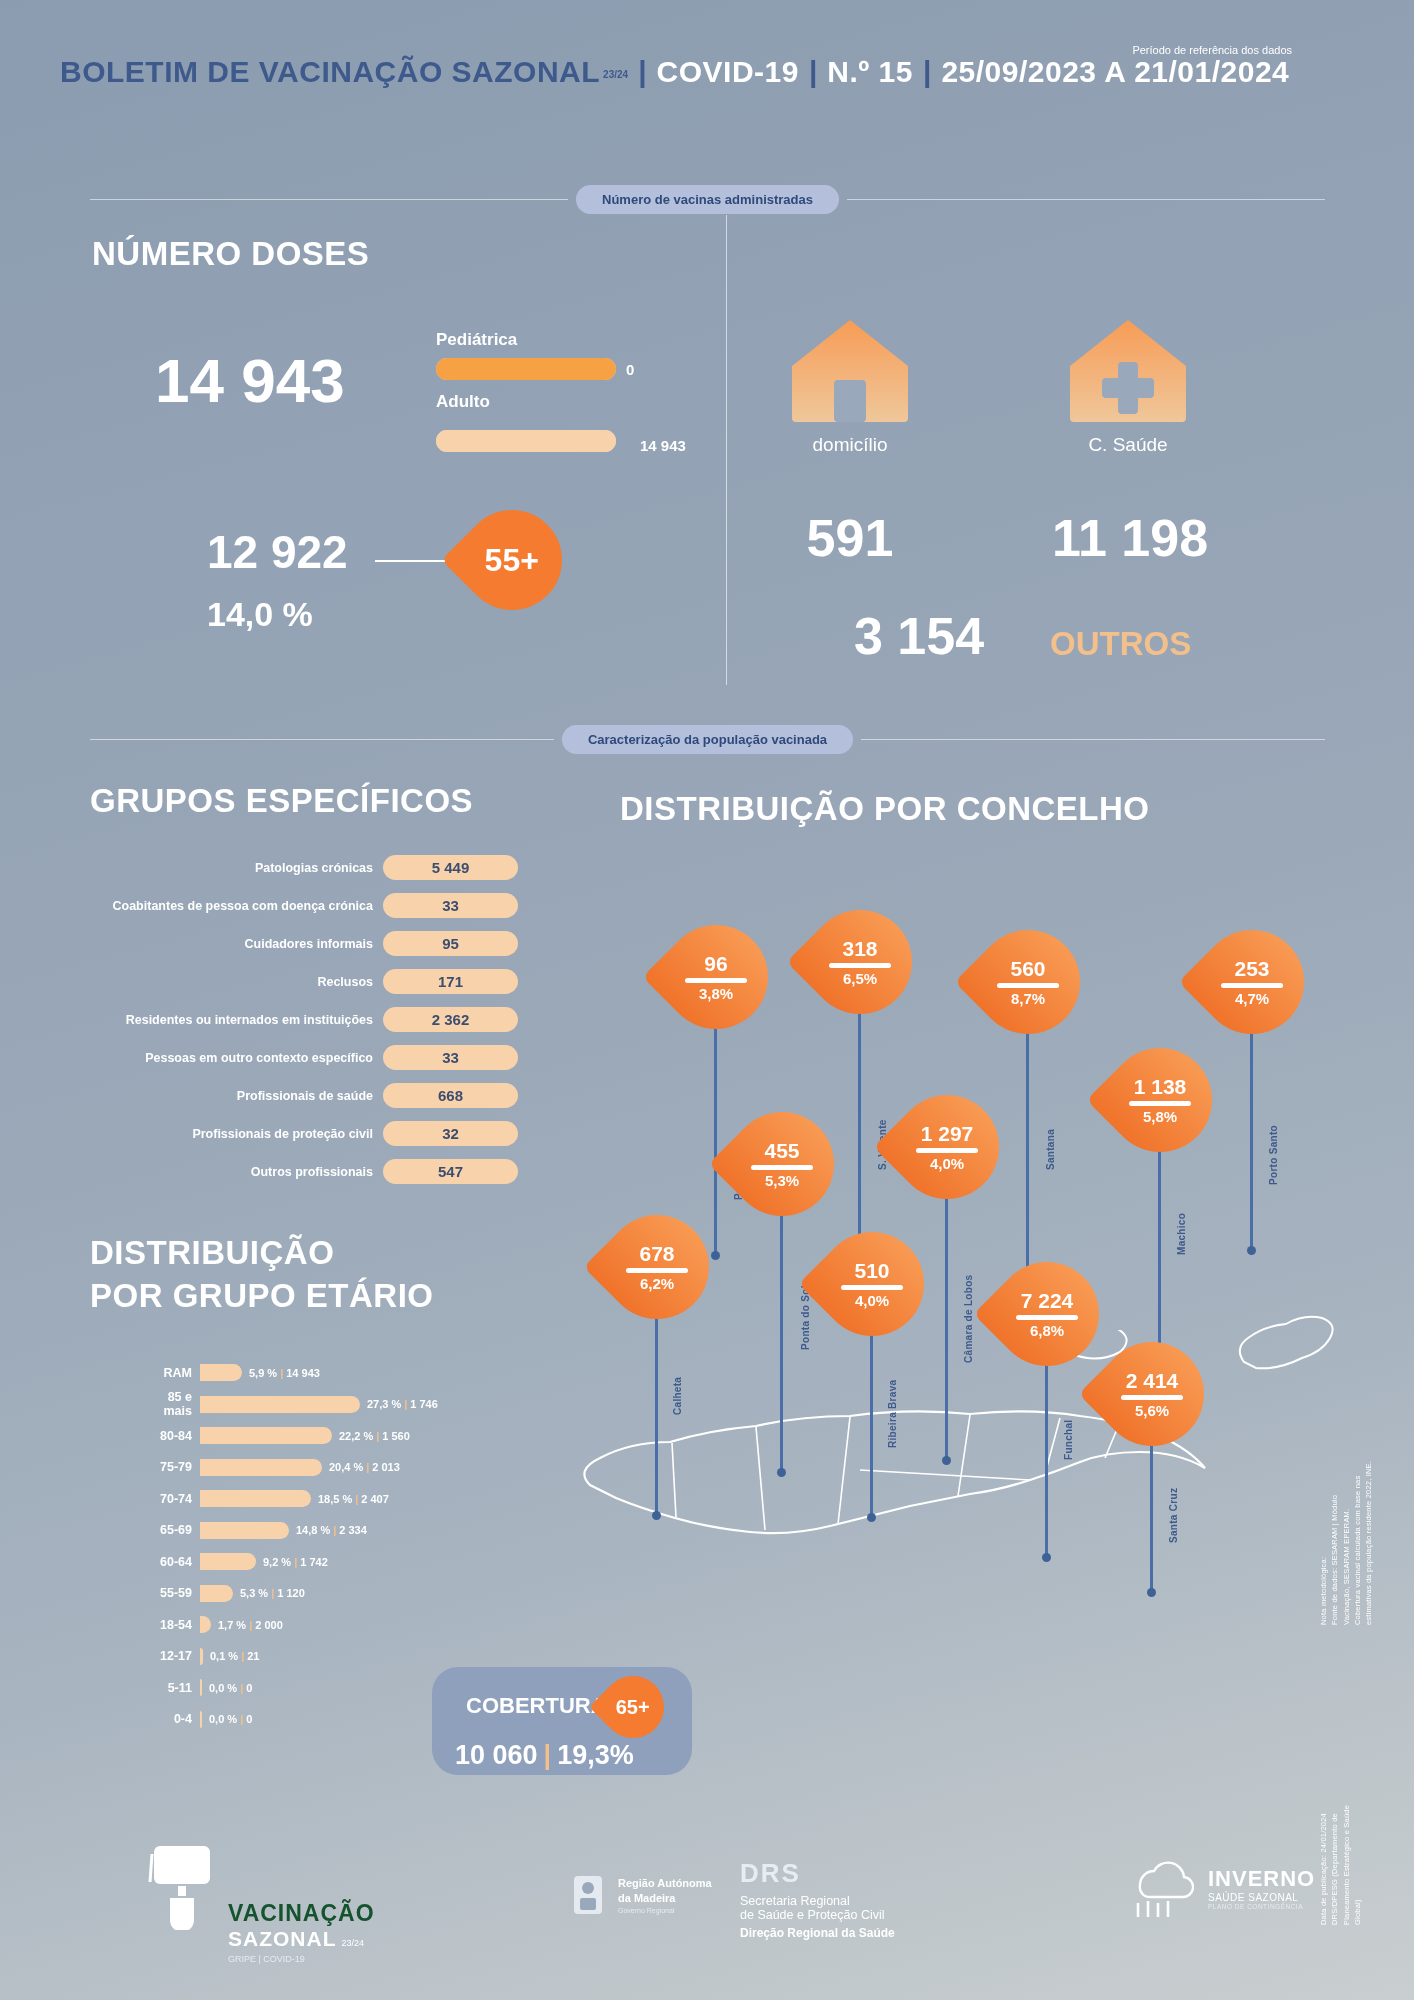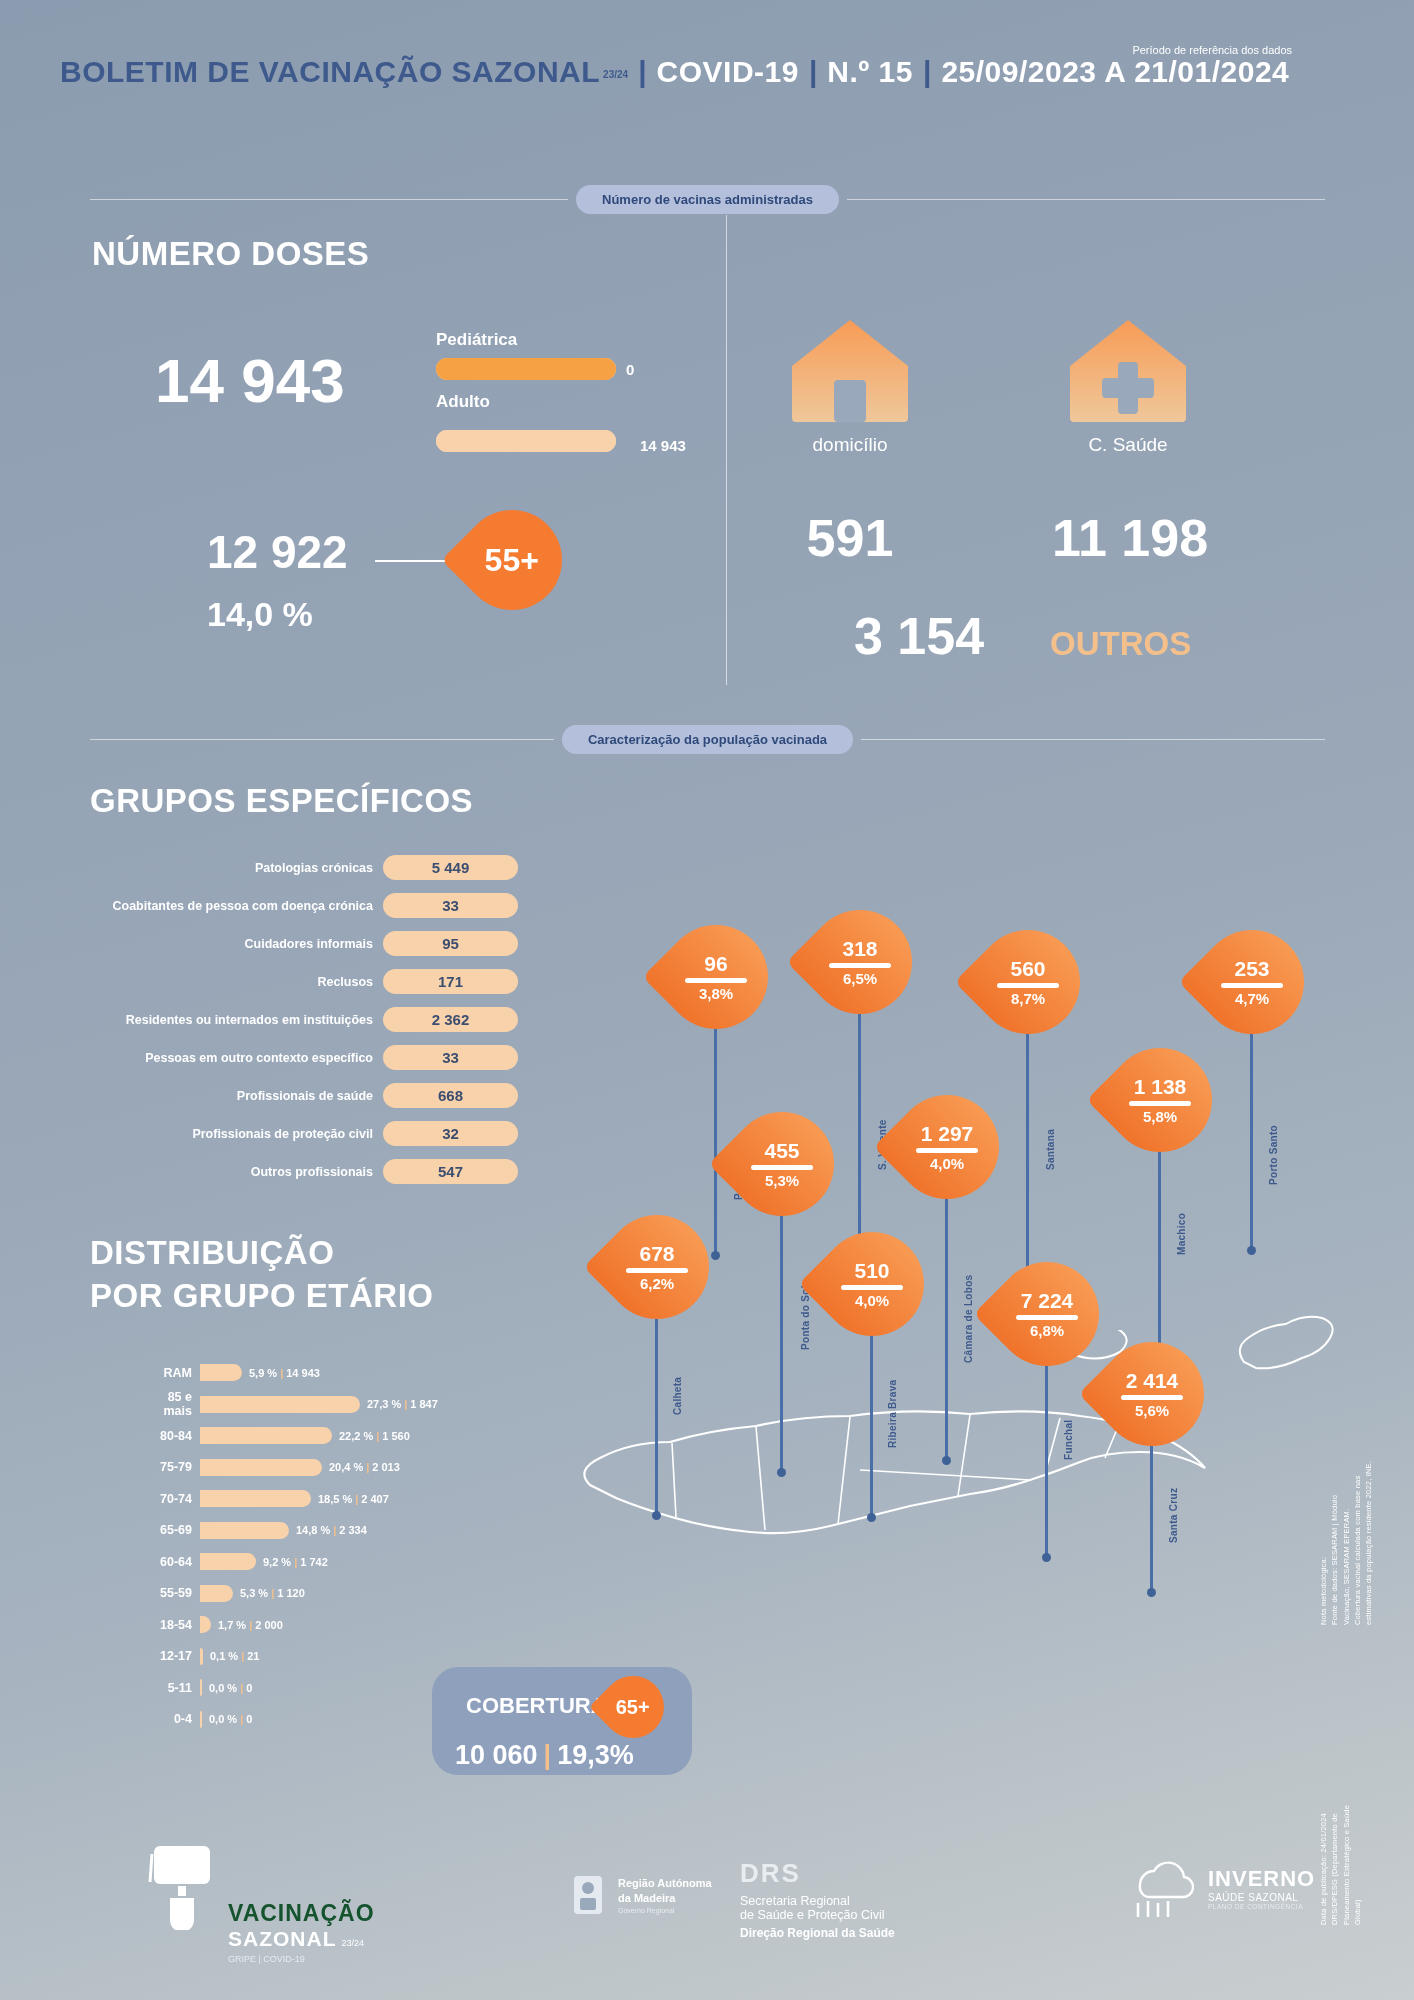--- a/index.html
+++ b/index.html
@@ -235,21 +235,21 @@
 
   <div id="age-list">
       <div class="age-row" style="left: 138px; top: 1360px;">
         <div class="age-lbl">RAM</div>
         <div class="age-bar" style="width: 42px;"></div>
         <div class="age-txt"><span>5,9 %</span><span class="sep">|</span><span>14 943</span></div>
       </div>
       <div class="age-row" style="left: 138px; top: 1391.5px;">
         <div class="age-lbl">85 e mais</div>
         <div class="age-bar" style="width: 160px;"></div>
-        <div class="age-txt"><span>27,3 %</span><span class="sep">|</span><span>1 847</span></div>
+        <div class="age-txt"><span>27,3 %</span><span class="sep">|</span><span>1 746</span></div>
       </div>
       <div class="age-row" style="left: 138px; top: 1423px;">
         <div class="age-lbl">80-84</div>
         <div class="age-bar" style="width: 132px;"></div>
         <div class="age-txt"><span>22,2 %</span><span class="sep">|</span><span>1 560</span></div>
       </div>
       <div class="age-row" style="left: 138px; top: 1454.5px;">
         <div class="age-lbl">75-79</div>
         <div class="age-bar" style="width: 122px;"></div>
         <div class="age-txt"><span>20,4 %</span><span class="sep">|</span><span>2 013</span></div>
@@ -298,20 +298,21 @@
 
   <div class="cob-box"></div>
   <div class="cob-title">COBERTURA</div>
   <div class="cob-pin">
     <span>65+</span>
   </div>
   <div class="cob-vals">
     <span>10 060</span><span class="sep">|</span><span>19,3%</span>
   </div>
 
+  <h2 class="sect" style="left:620px; top:790px;">DISTRIBUIÇÃO POR CONCELHO</h2>
 
   <svg style="position:absolute; left:560px; top:1330px;" width="760" height="300" viewBox="0 0 760 300">
     <path d="M30 155 Q15 140 40 128 Q70 112 110 112 Q150 100 196 96 Q240 86 290 86 Q350 78 410 84 Q470 78 520 86 Q570 92 600 106 Q630 120 645 138 Q618 122 580 122 Q545 122 520 132 Q495 142 470 150 Q440 160 410 164 Q380 170 350 176 Q310 186 270 196 Q230 206 190 202 Q150 198 115 188 Q80 178 56 168 Z" fill="none" stroke="#ffffff" stroke-width="2.2"></path>
     <path d="M112 113 L116 187" stroke="#fff" stroke-width="1.6" fill="none"></path>
     <path d="M196 97 L205 200" stroke="#fff" stroke-width="1.6" fill="none"></path>
     <path d="M290 87 L278 194" stroke="#fff" stroke-width="1.6" fill="none"></path>
     <path d="M410 85 L398 166" stroke="#fff" stroke-width="1.6" fill="none"></path>
     <path d="M300 140 L470 150" stroke="#fff" stroke-width="1.6" fill="none"></path>
     <path d="M500 88 L486 140" stroke="#fff" stroke-width="1.6" fill="none"></path>
     <path d="M560 92 L545 128" stroke="#fff" stroke-width="1.6" fill="none"></path>

